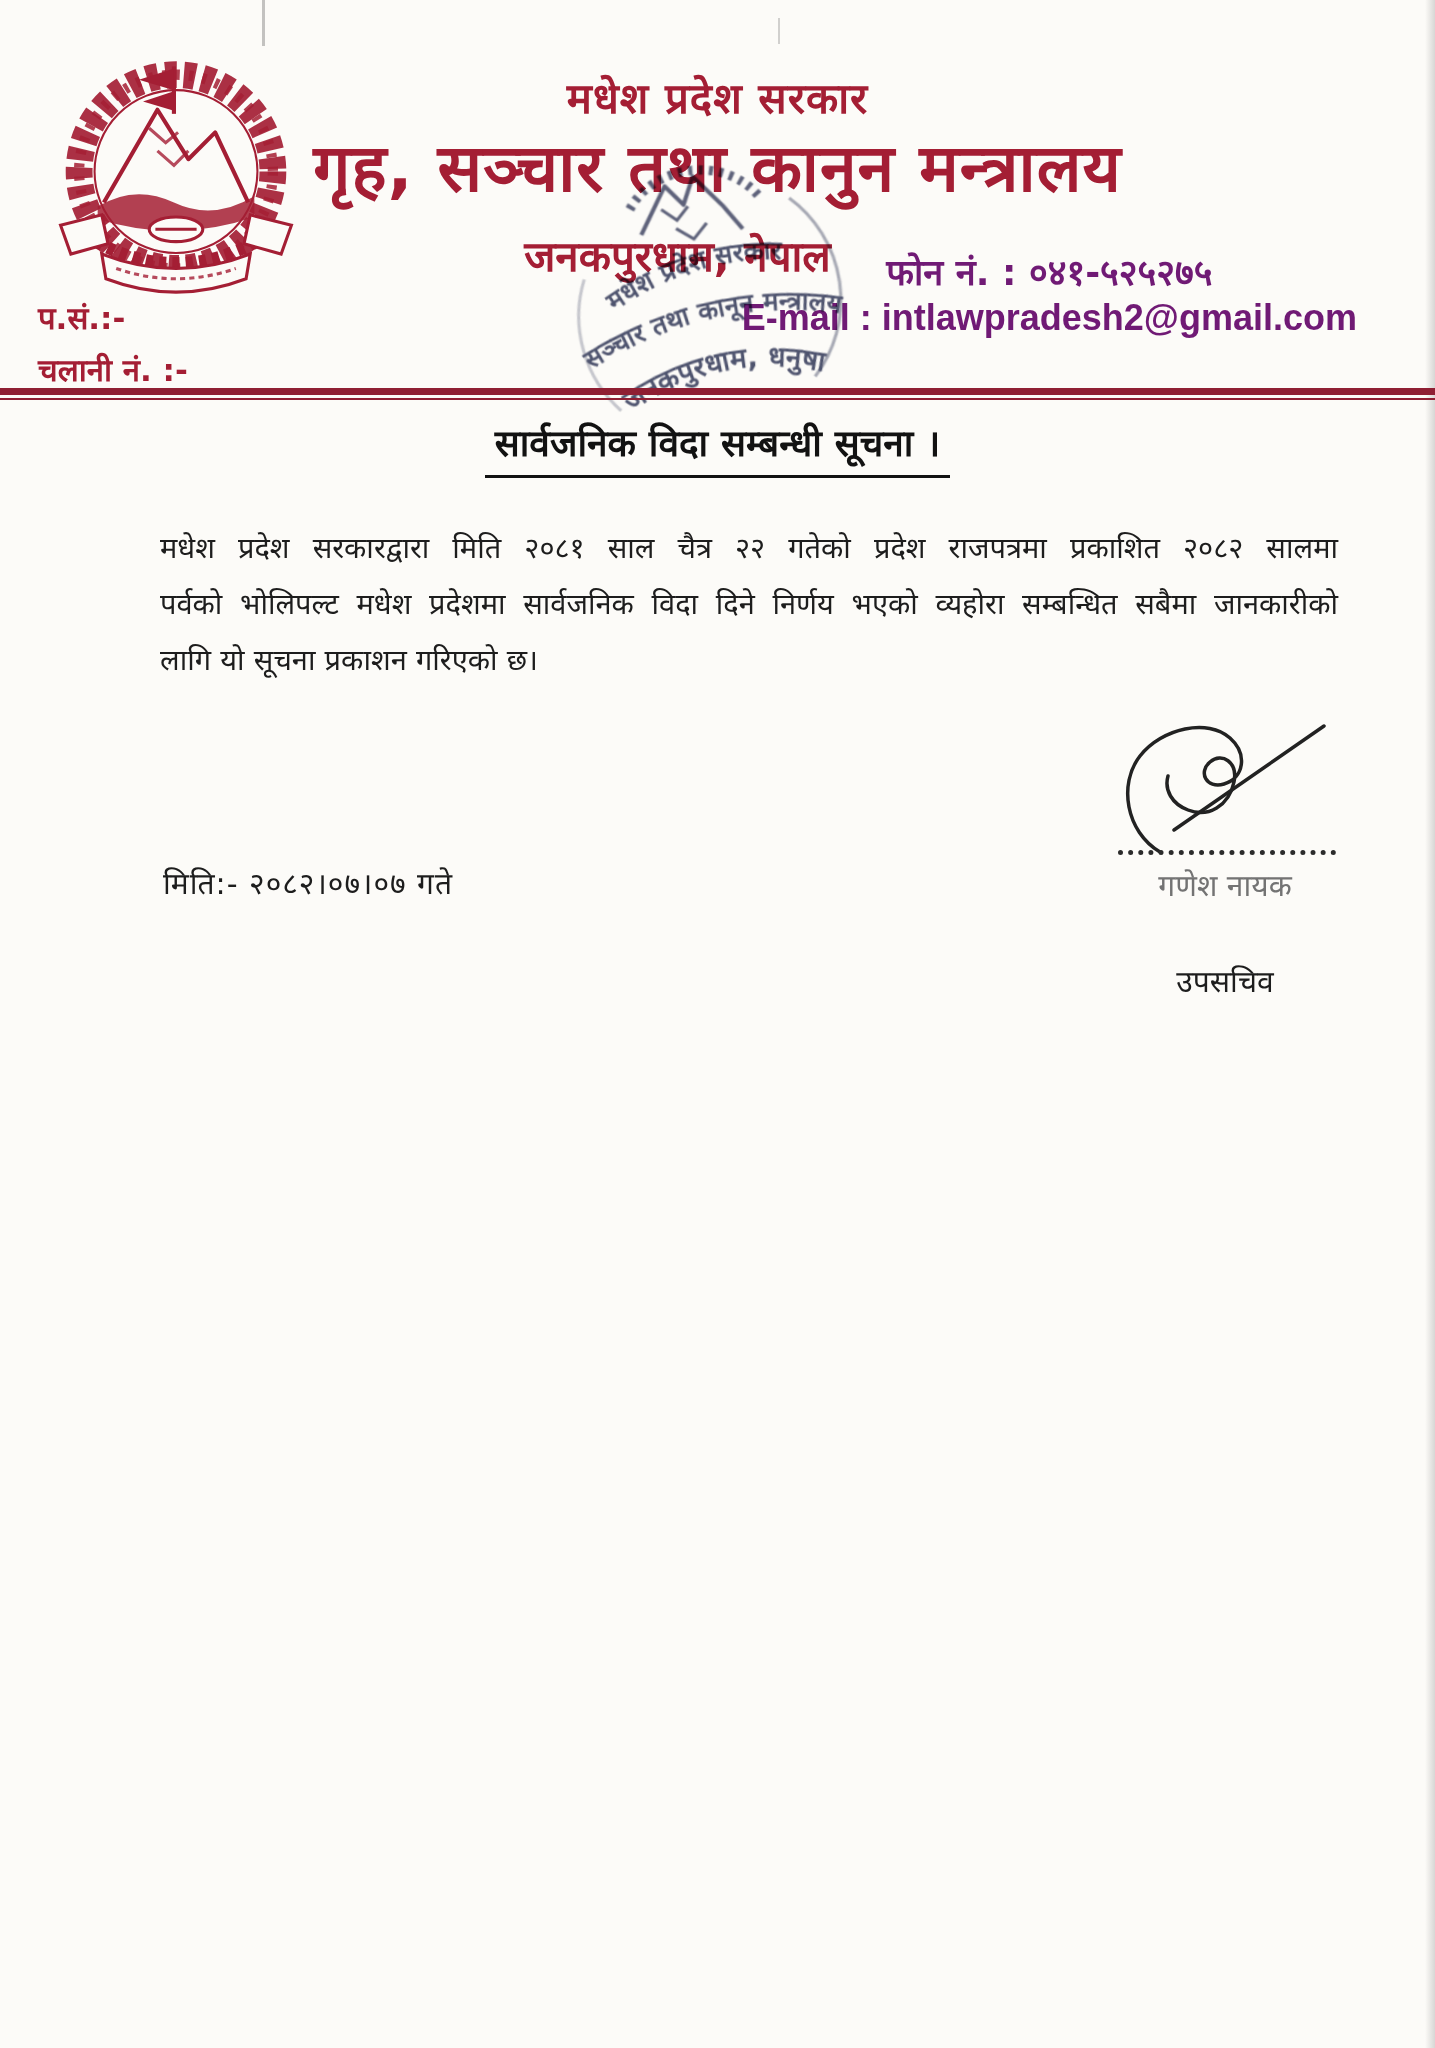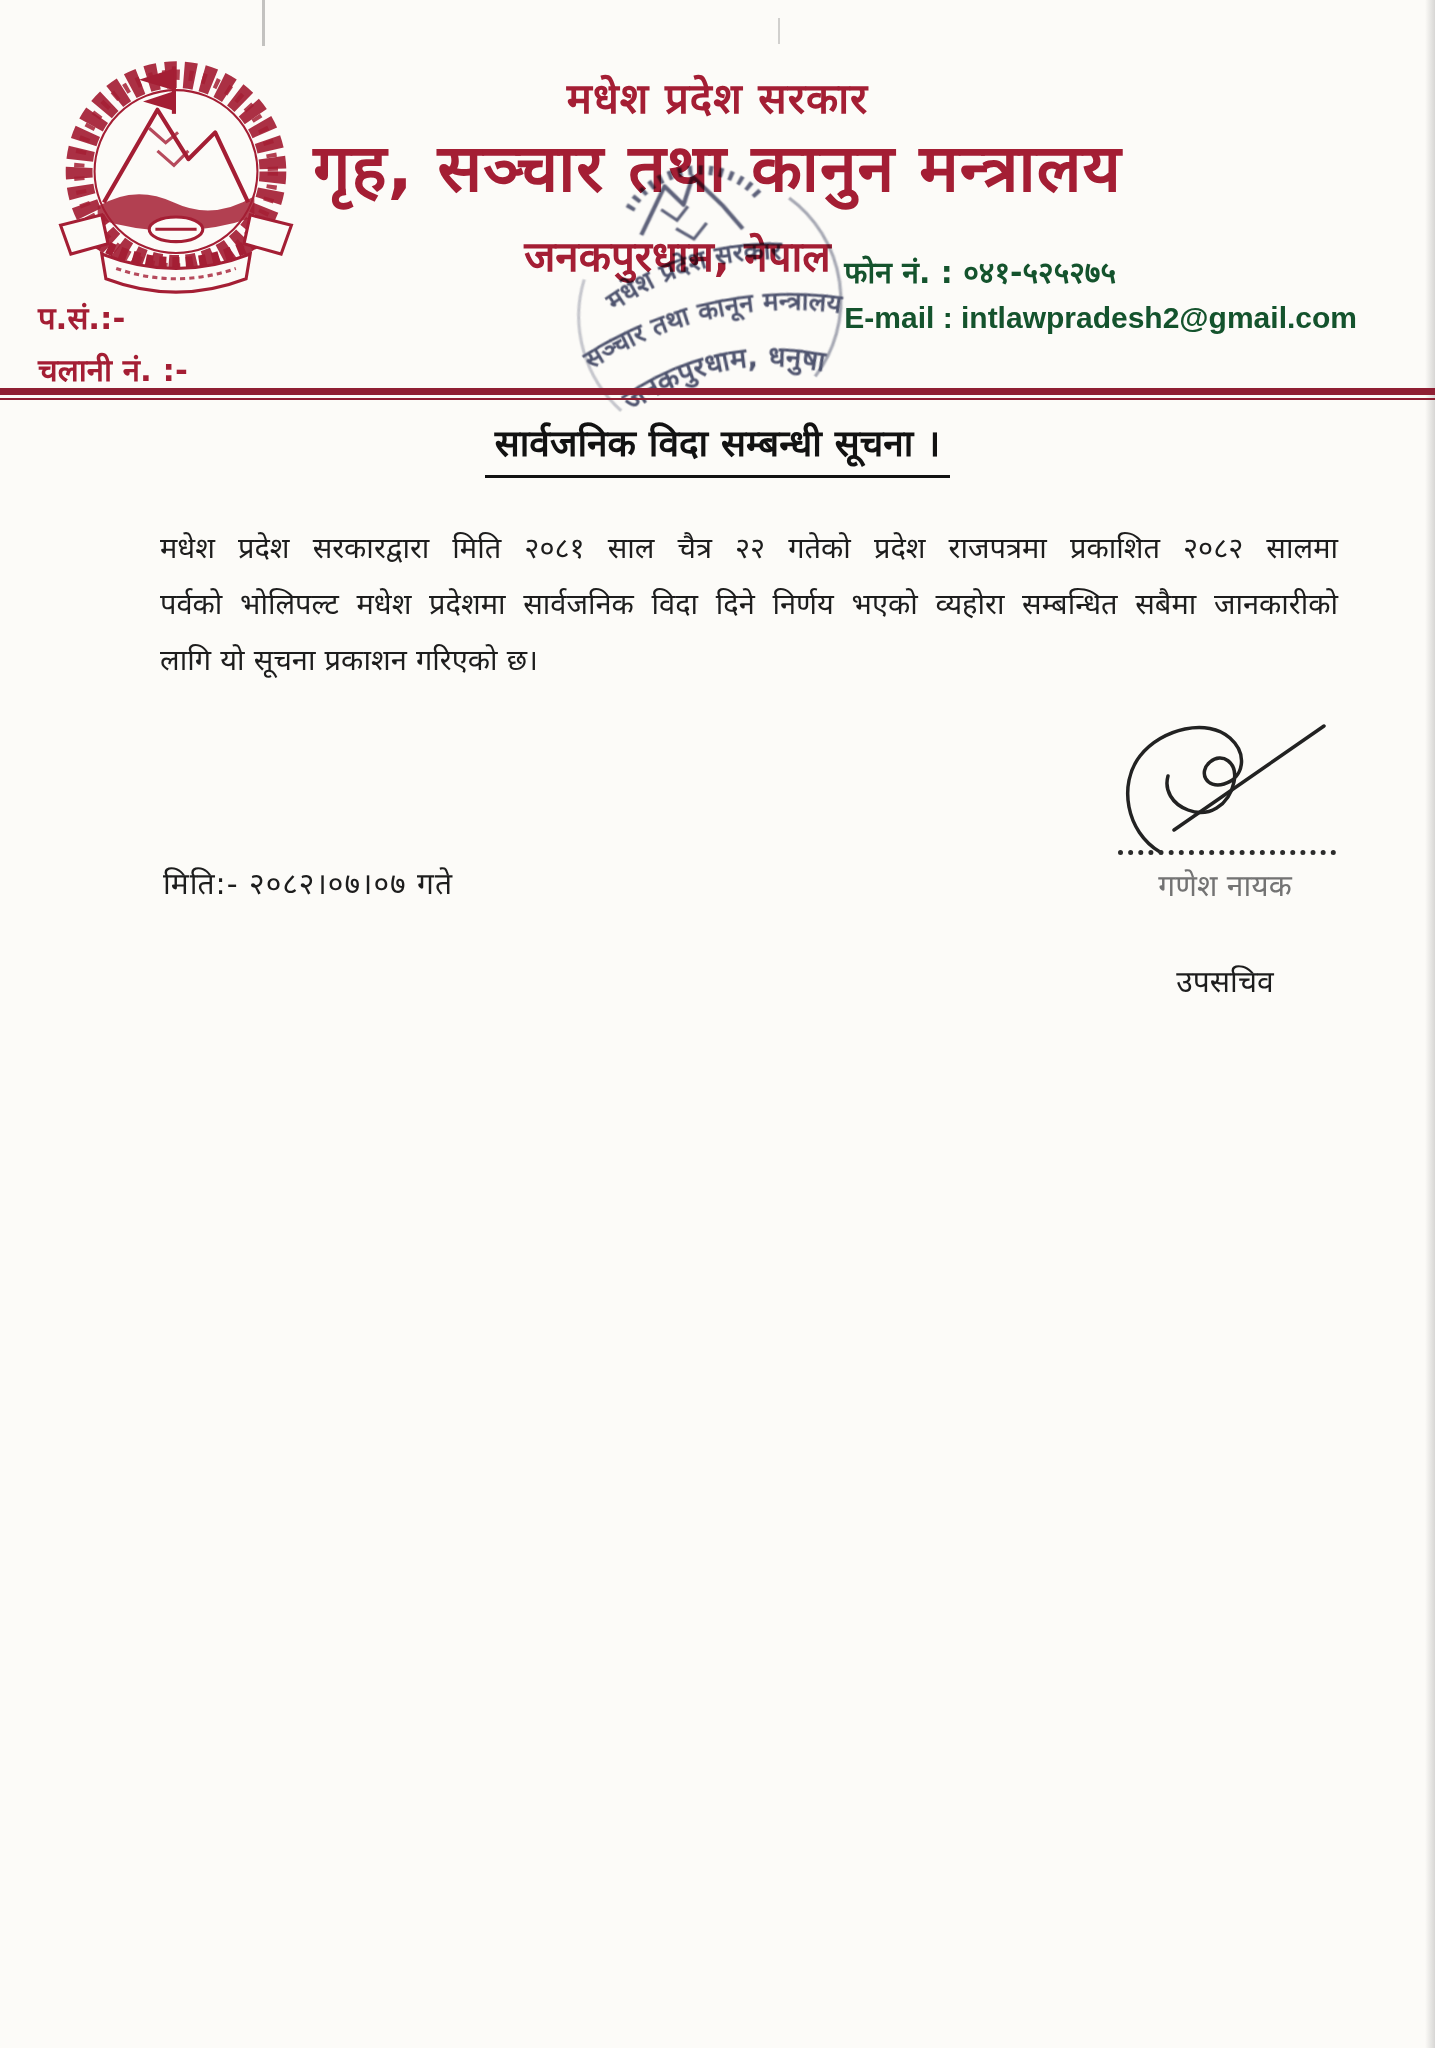--- a/index.html
+++ b/index.html
@@ -18,22 +18,22 @@
   .scan-mark-top{position:absolute;left:262px;top:0;width:3px;height:46px;background:rgba(90,90,90,.35);}
   .scan-mark-top2{position:absolute;left:778px;top:18px;width:2px;height:26px;background:rgba(110,110,110,.3);}
 
   
   .emblem{position:absolute;left:42px;top:50px;width:268px;height:272px;}
   .hdr{position:absolute;left:0;top:0;width:100%;text-align:center;}
   .hdr-gov{top:68px;font-size:42px;font-weight:bold;color:#a41e34;letter-spacing:1px;}
   .hdr-min{top:120px;font-size:66px;font-weight:bold;color:#a41e34;letter-spacing:1px;}
   .hdr-place{top:226px;font-size:42px;font-weight:bold;color:#a41e34;padding-right:80px;box-sizing:border-box;}
 
-  .contact{position:absolute;right:78px;top:250px;text-align:left;line-height:45px;
-    font-size:30px;font-weight:600;color:#14532d;}
+  .contact{position:absolute;right:78px;top:250px;text-align:center;line-height:45px;
+    font-size:36px;font-weight:600;color:#701a75;}
   .contact .lat{font-family:"Liberation Sans","DejaVu Sans",sans-serif;}
 
   .refblock{position:absolute;left:38px;top:292px;font-size:31px;font-weight:bold;color:#a41e34;line-height:52px;}
 
   .rules{position:absolute;left:0;top:388px;width:100%;}
   .rule-thick{height:7px;background:#8f1f33;}
   .rule-thin{height:2px;margin-top:3px;background:#8f1f33;}
 
   
   .stamp{position:absolute;left:542px;top:140px;width:336px;height:290px;

